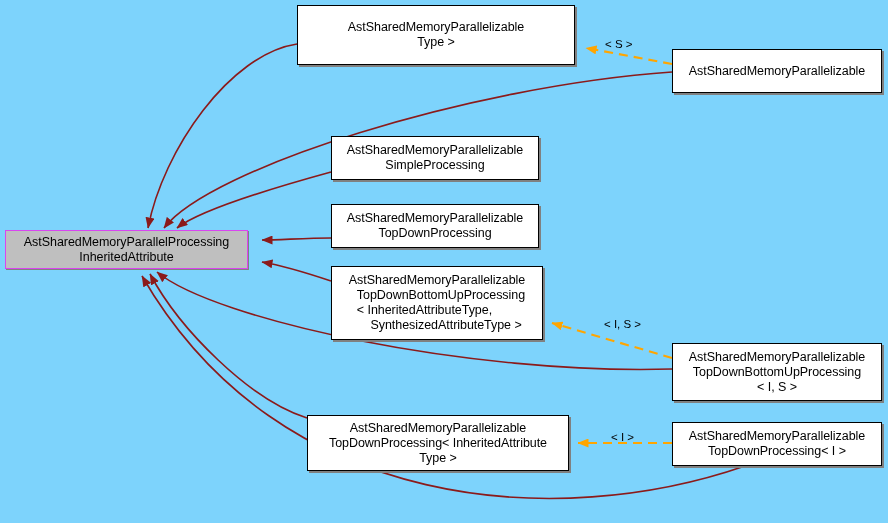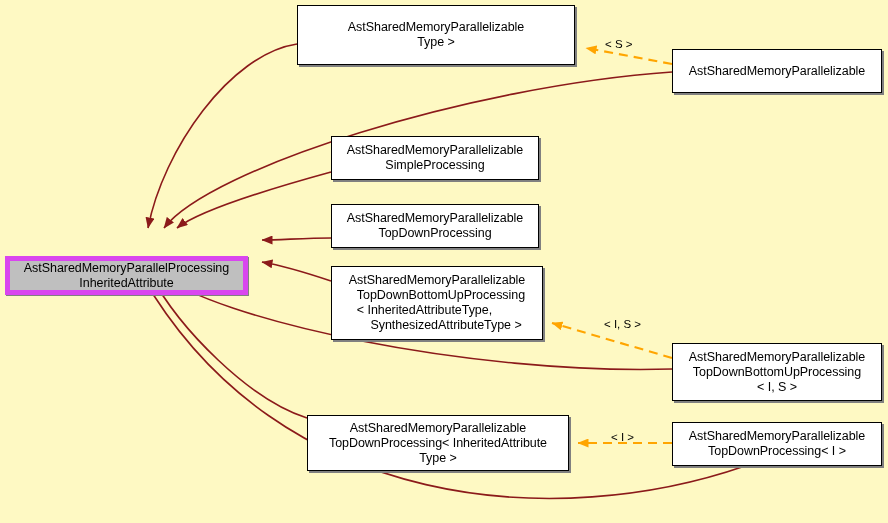--- a/index.html
+++ b/index.html
@@ -4,21 +4,21 @@
 <style>
   html, body {
     margin: 0;
     padding: 0;
     background: #ffffff;
   }
   #diagram {
     position: relative;
     width: 888px;
     height: 523px;
-    background: #fef9c3;
+    background: #7dd3fc;
     font-family: "Liberation Sans", sans-serif;
     overflow: hidden;
   }
   #edge-layer {
     position: absolute;
     left: 0;
     top: 0;
     width: 888px;
     height: 523px;
   }
@@ -32,23 +32,22 @@
     justify-content: center;
     text-align: center;
     font-size: 12.5px;
     line-height: 15px;
     color: #000000;
     letter-spacing: -0.05px;
     z-index: 3;
   }
   .node.base {
     background: #bfbfbf;
-    border: 5px solid #d946ef;
+    border: 1px solid #d946ef;
     box-shadow: 1px 1px 0 0 #808080;
-    margin-top: 26px;
   }
   .node.shadowed {
     box-shadow: 2px 2px 0 0 #808080;
   }
   .node-label {
     display: block;
     width: 100%;
     white-space: pre;
   }
   .node-label.leftish {

